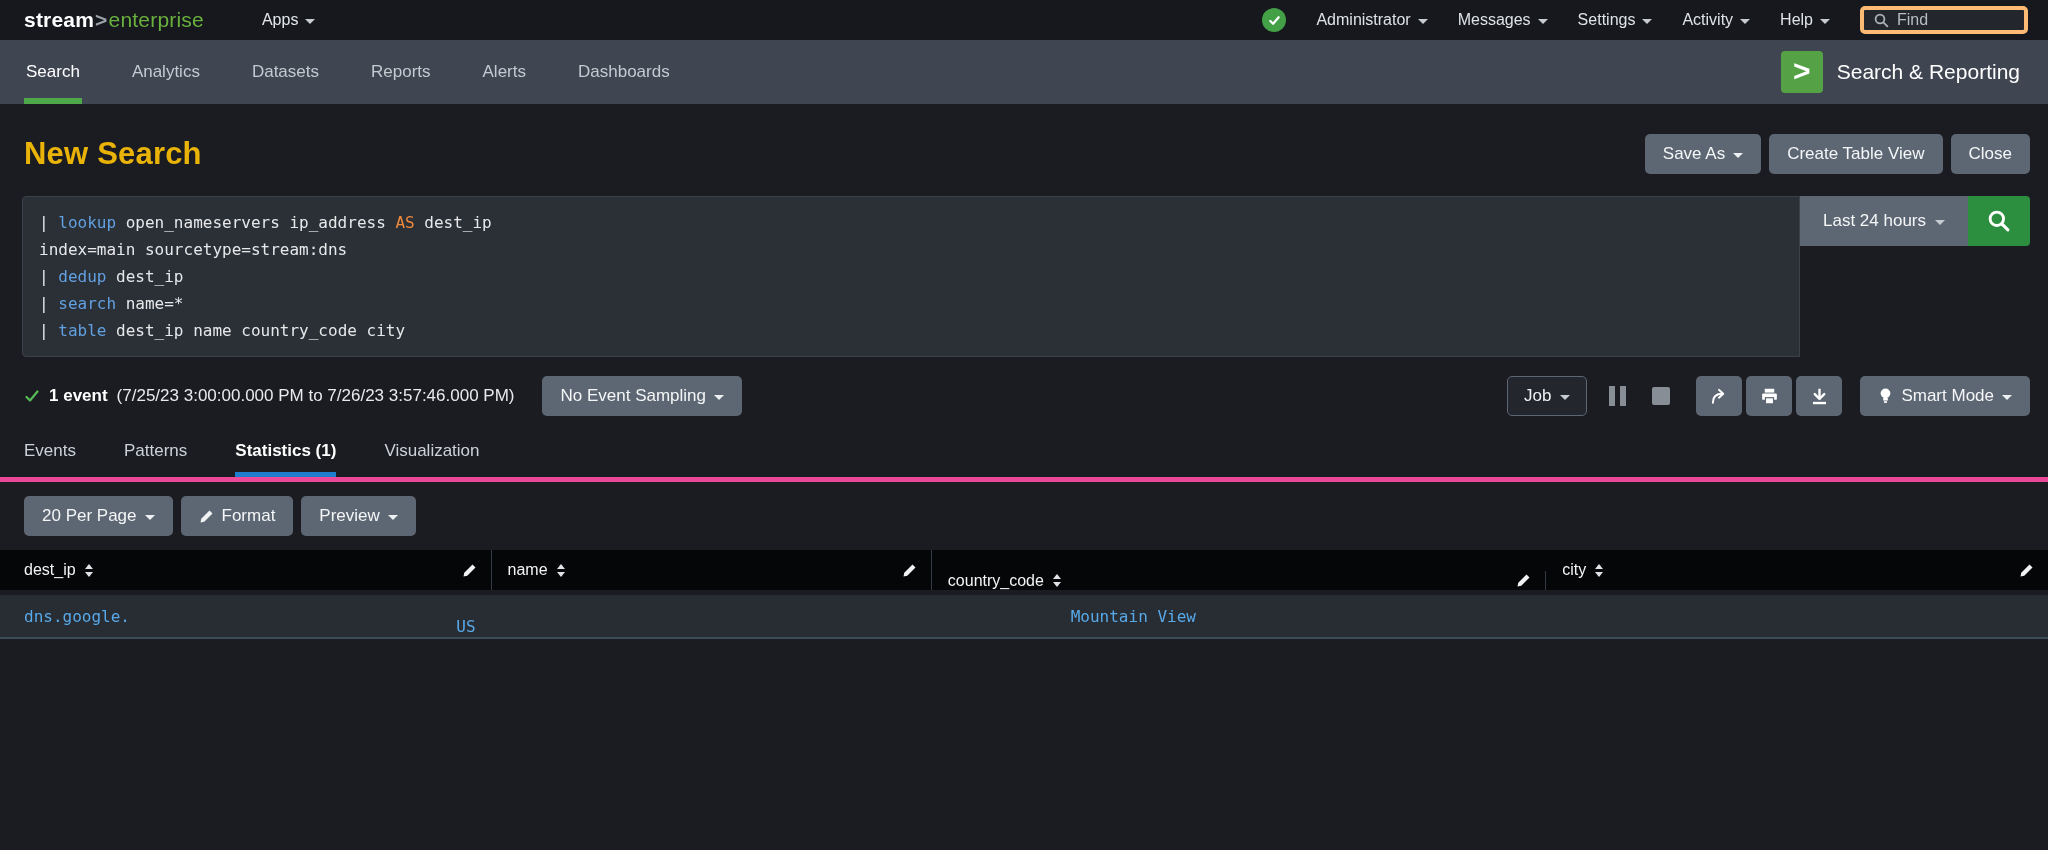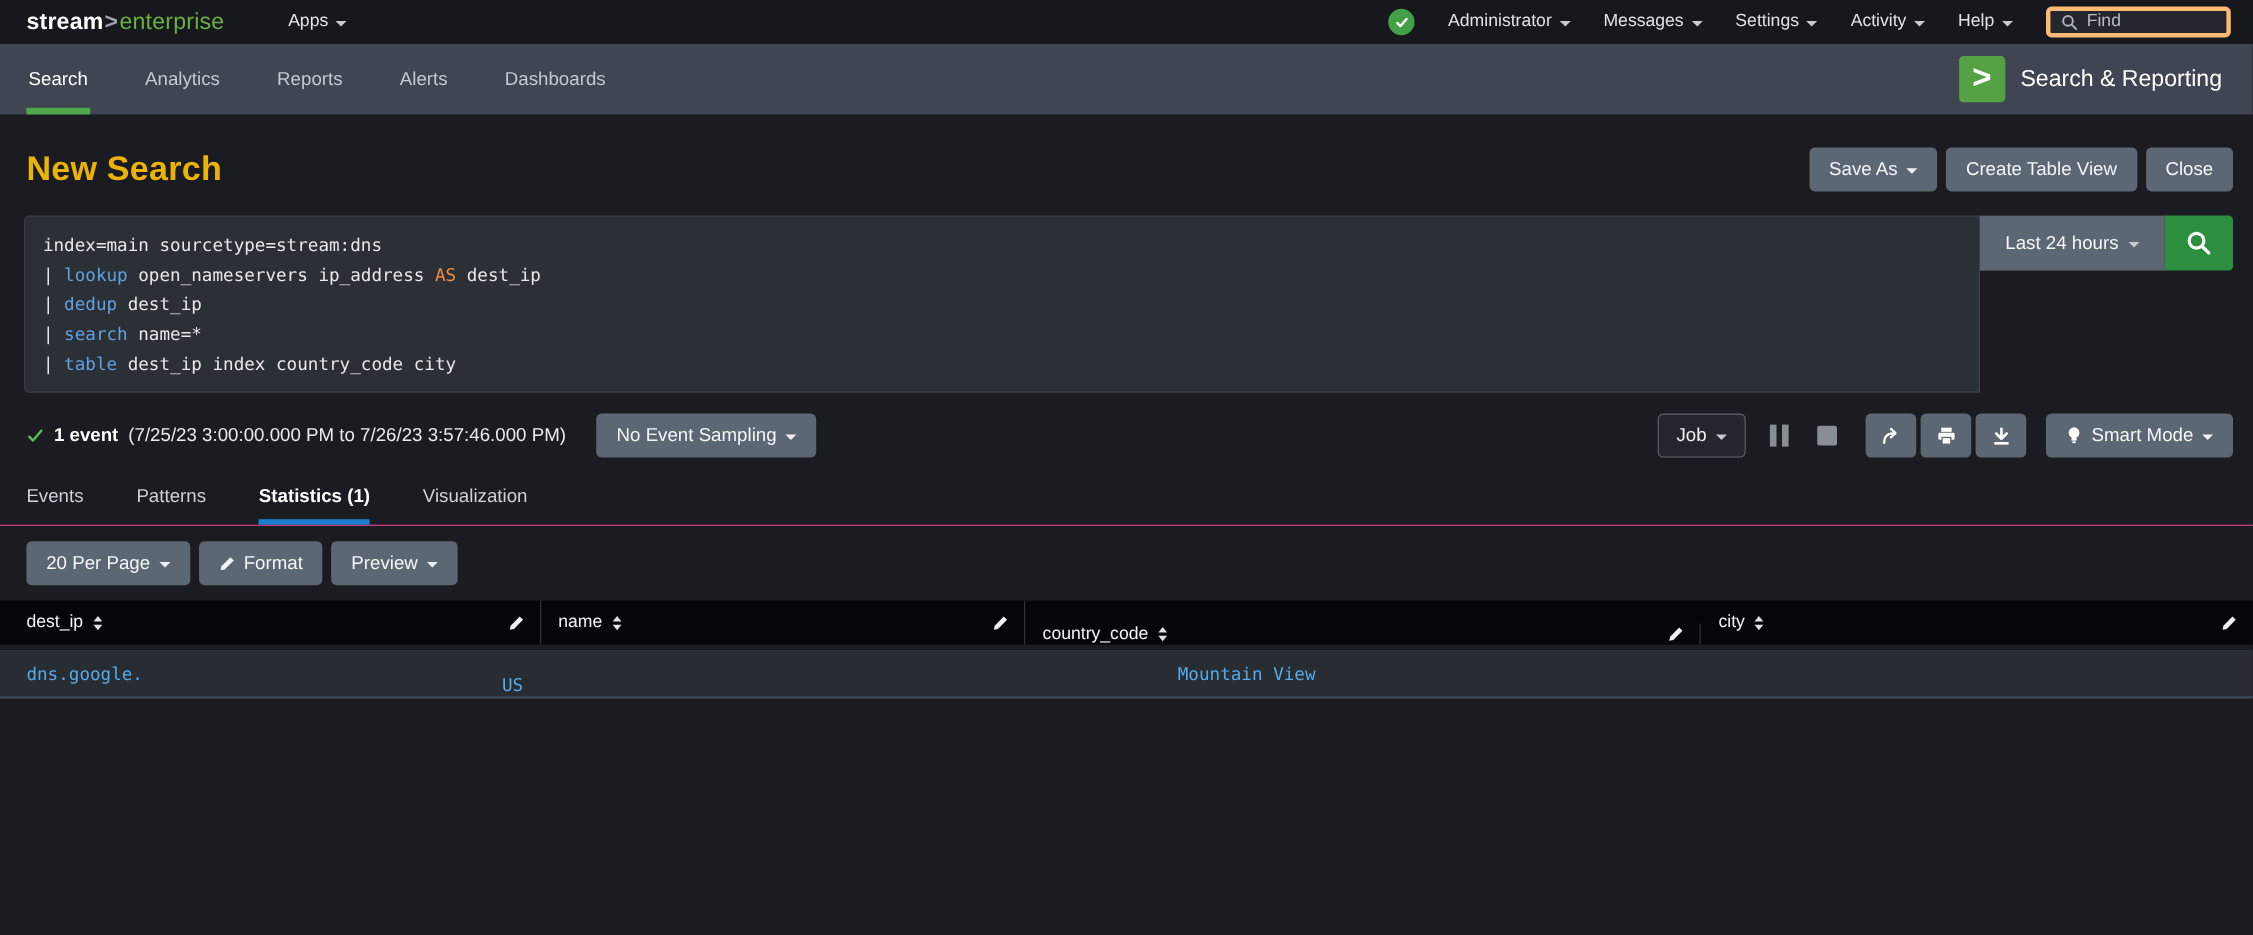--- a/index.html
+++ b/index.html
@@ -88,21 +88,21 @@
     height: 40px; padding: 0 16px; font-size: 17px; display: inline-flex; align-items: center; gap: 9px; cursor: pointer;
   }
   .job-controls { display: flex; align-items: center; gap: 26px; margin: 0 26px 0 22px; }
   .icon-pause { display: flex; gap: 5px; cursor: pointer; }
   .icon-pause i { width: 6px; height: 20px; background: #878e96; display: block; }
   .icon-stop { width: 18px; height: 18px; background: #878e96; border-radius: 2px; cursor: pointer; }
   .icon-btn-group { display: flex; gap: 4px; margin-right: 18px; }
   .icon-btn { width: 46px; height: 40px; background: #5d6773; border: none; border-radius: 5px; display: flex; align-items: center; justify-content: center; color: #fff; cursor: pointer; }
 
   
-  .tabs-row { display: flex; gap: 0; margin-top: 10px; border-bottom: 1px solid #ec4899; padding-left: 24px; }
+  .tabs-row { display: flex; gap: 0; margin-top: 10px; border-bottom: 5px solid #ec4899; padding-left: 24px; }
   .tab { position: relative; padding: 14px 0 16px; margin-right: 48px; font-size: 17px; color: #ccd2d8; cursor: pointer; }
   .tab.active { color: #ffffff; font-weight: bold; }
   .tab.active::after { content: ""; position: absolute; left: 0; right: 0; bottom: 0; height: 5px; background: #1d7ecf; }
 
   
   .table-toolbar { display: flex; gap: 8px; padding: 14px 18px 14px 24px; }
   .pencil-sm { display: inline-flex; color: #f0f2f4; }
 
   
   .stats-table { width: 100%; }
@@ -178,20 +178,23 @@
 
 <div class="appbar">
   <div class="appbar-item active">
     <span>Search</span>
     <span class="app-underline"></span>
   </div>
   <div class="appbar-item">
       <span>Analytics</span>
     </div>
   <div class="appbar-item">
+      <span>Datasets</span>
+    </div>
+  <div class="appbar-item">
       <span>Reports</span>
     </div>
   <div class="appbar-item">
       <span>Alerts</span>
     </div>
   <div class="appbar-item">
       <span>Dashboards</span>
     </div>
   <div class="appbar-right">
     <div class="app-logo-sq">
@@ -212,25 +215,25 @@
       <span>Create Table View</span>
     </button>
     <button class="btn">
       <span>Close</span>
     </button>
   </div>
 </div>
 
 <div class="search-row">
   <div class="query-box mono">
+      <div class="q-line"><span class="tok-plain">| </span><span class="tok-cmd">lookup</span><span class="tok-plain"> open_nameservers ip_address </span><span class="tok-mod">AS</span><span class="tok-plain"> dest_ip</span></div>
       <div class="q-line"><span class="tok-plain">index=main sourcetype=stream:dns</span></div>
-      <div class="q-line"><span class="tok-plain">| </span><span class="tok-cmd">lookup</span><span class="tok-plain"> open_nameservers ip_address </span><span class="tok-mod">AS</span><span class="tok-plain"> dest_ip</span></div>
       <div class="q-line"><span class="tok-plain">| </span><span class="tok-cmd">dedup</span><span class="tok-plain"> dest_ip</span></div>
       <div class="q-line"><span class="tok-plain">| </span><span class="tok-cmd">search</span><span class="tok-plain"> name=*</span></div>
-      <div class="q-line"><span class="tok-plain">| </span><span class="tok-cmd">table</span><span class="tok-plain"> dest_ip index country_code city</span></div>
+      <div class="q-line"><span class="tok-plain">| </span><span class="tok-cmd">table</span><span class="tok-plain"> dest_ip name country_code city</span></div>
     </div>
   <button class="time-btn">
     <span>Last 24 hours</span>
     <span class="caret"></span>
   </button>
   <button class="search-go-btn">
     <svg width="24" height="24" viewBox="0 0 20 20">
         <circle cx="8.2" cy="8.2" r="5.6" fill="none" stroke="#ffffff" stroke-width="2.4"></circle>
         <line x1="12.6" y1="12.6" x2="17.4" y2="17.4" stroke="#ffffff" stroke-width="2.6" stroke-linecap="round"></line>
       </svg>

